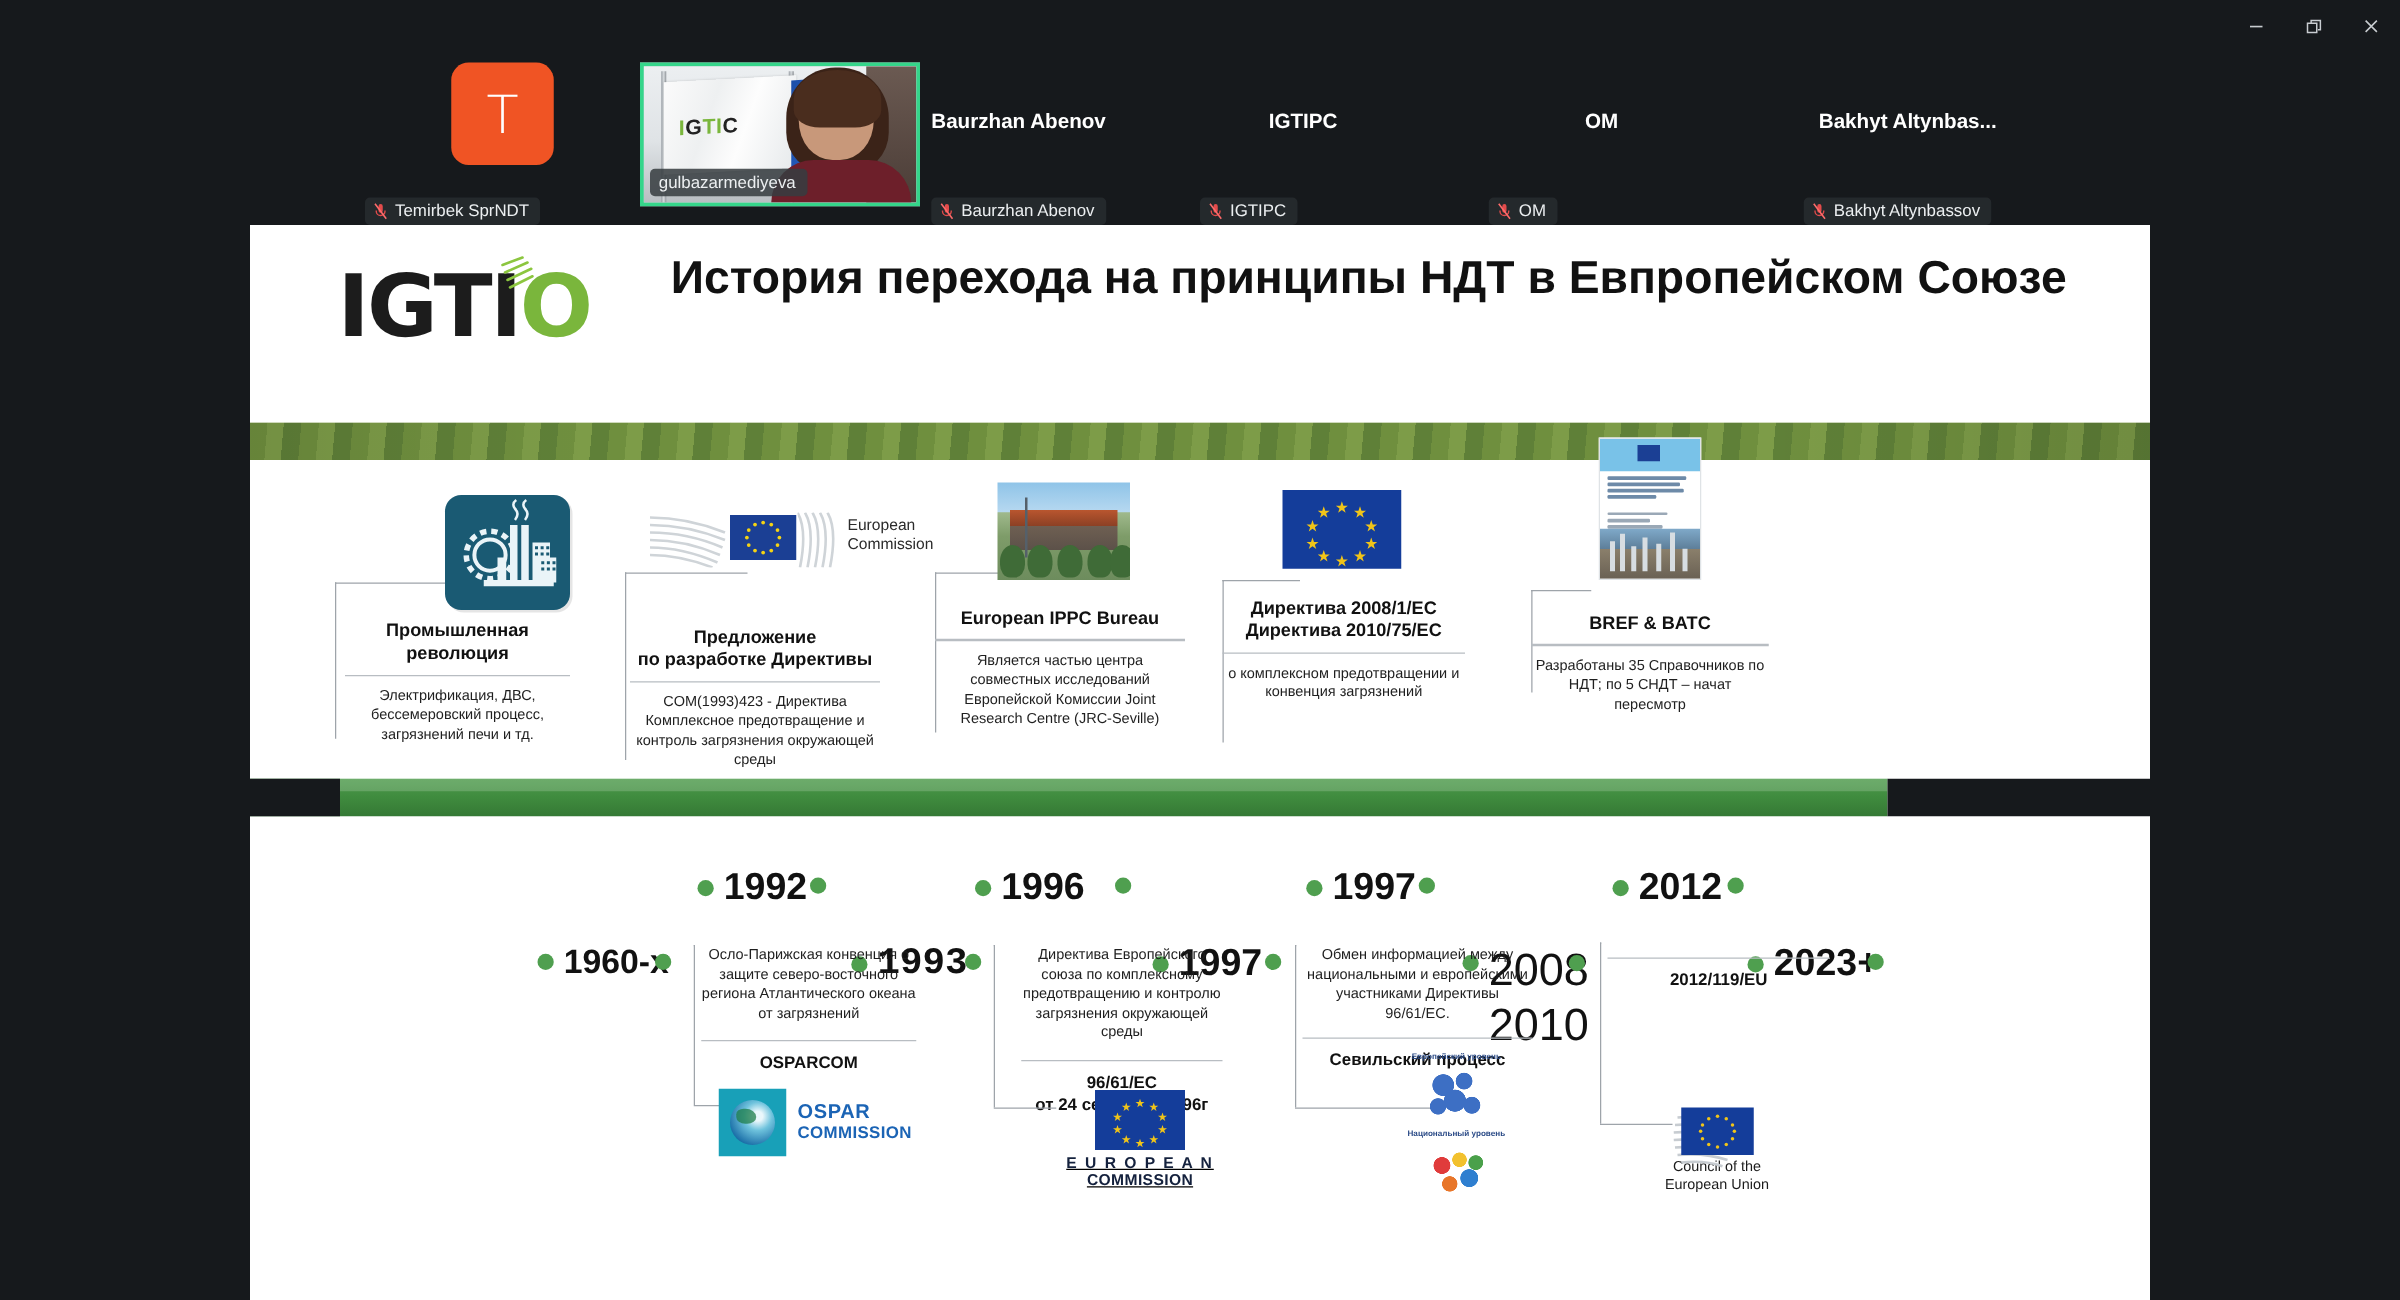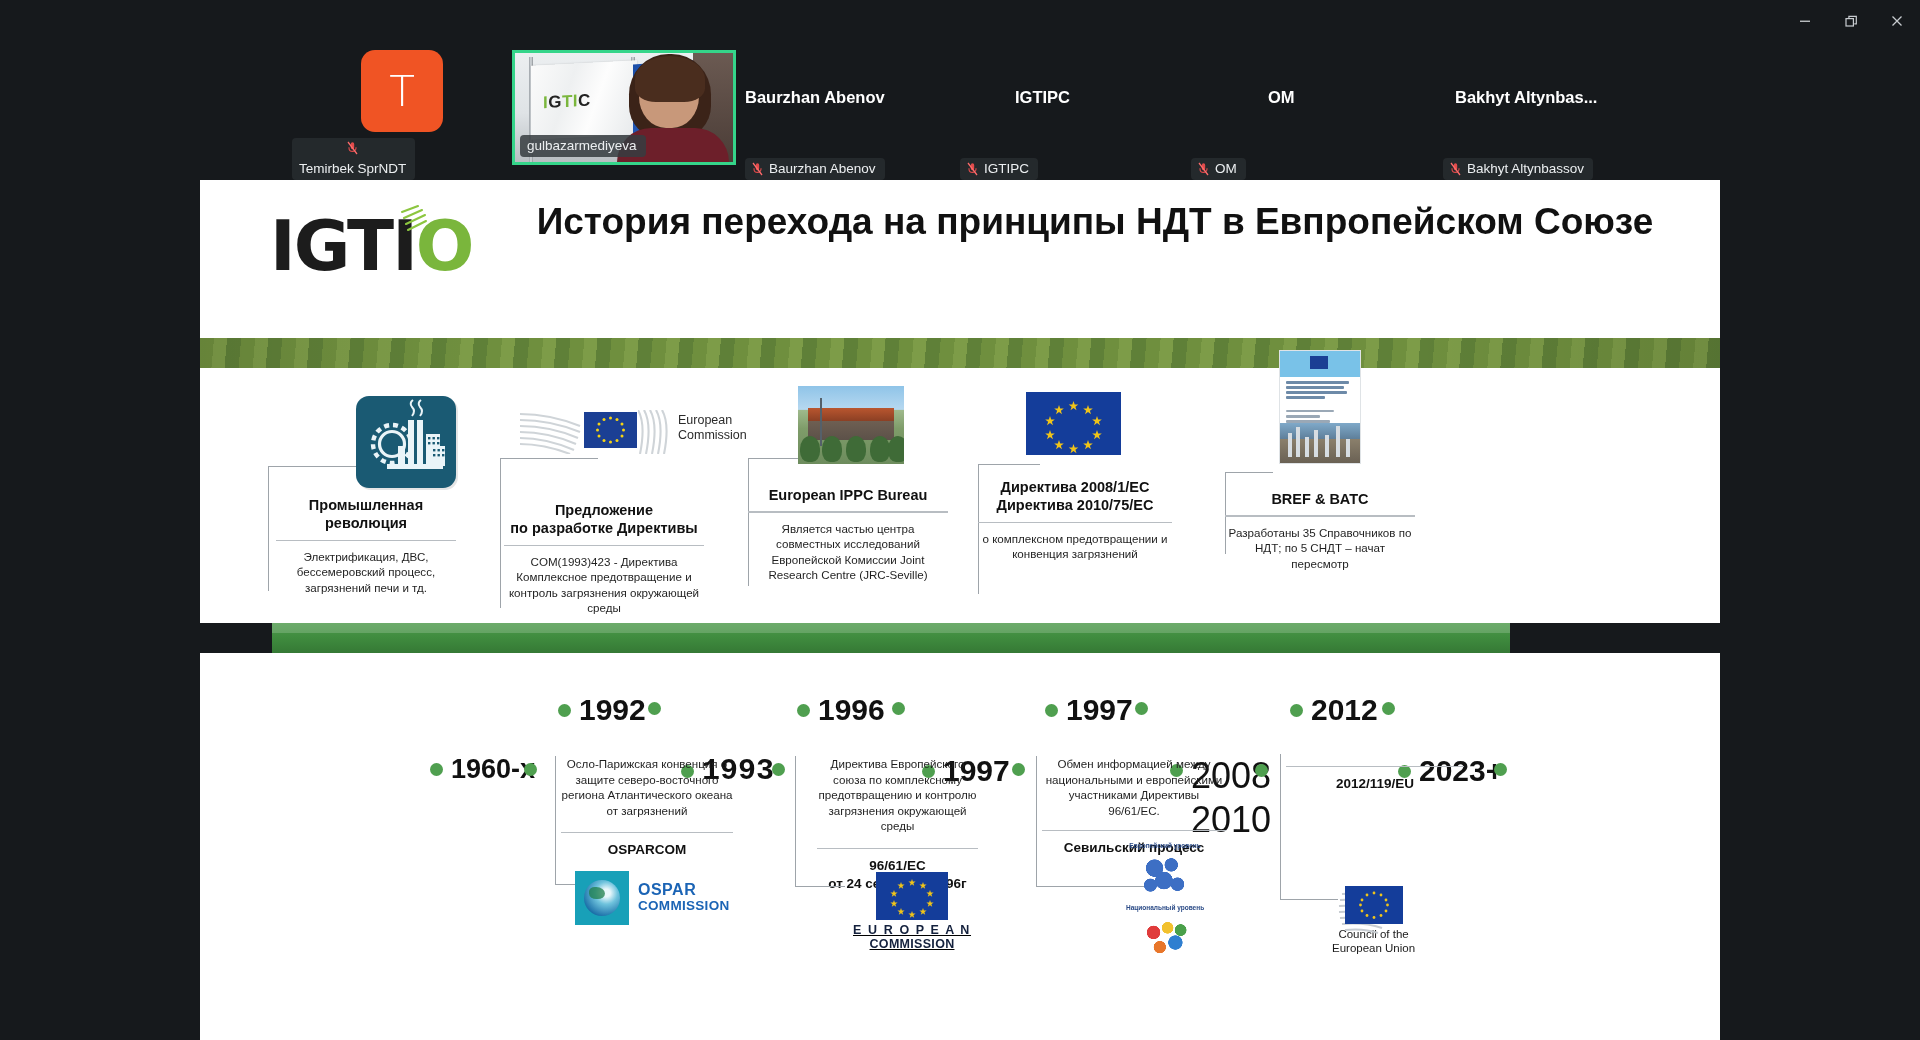--- a/index.html
+++ b/index.html
@@ -285,21 +285,21 @@
       </svg>
   </div>
 </div>
 
 <div class="strip">
 
   <div class="tile" style="left:361px;width:82px;">
     <div class="tile-avatar">
       <span>T</span>
     </div>
-    <div class="name-tag" style="left:-69px;bottom:-10px;flex-direction:column;">
+    <div class="name-tag" style="left:-69px;bottom:-10px;">
       <span class="mic-off">
         <svg width="11" height="14" viewBox="0 0 11 14">
             <path d="M5.5 1.2a1.7 1.7 0 0 1 1.7 1.7v3.6a1.7 1.7 0 1 1-3.4 0V2.9A1.7 1.7 0 0 1 5.5 1.2z" fill="#e24b4b"></path>
             <path d="M2 6.3v.6a3.5 3.5 0 0 0 7 0v-.6" stroke="#e24b4b" stroke-width="1.1" fill="none"></path>
             <path d="M1 1l9 12" stroke="#ff6b6b" stroke-width="1.3"></path>
           </svg>
       </span>
       <span>Temirbek SprNDT</span>
     </div>
   </div>
@@ -590,21 +590,21 @@
         <div class="card-body">Разработаны 35 Справочников по НДТ; по 5 СНДТ – начат пересмотр</div>
       </div>
     </div>
 
     <div class="year" style="left:358px; top:325px;">
       <span class="dot"></span>
       <span>1992</span>
     </div>
     <div class="dot-solo" style="left:448px; top:334px;"></div>
 
-    <div class="year" style="left:597px; top:325px;">
+    <div class="year" style="left:580px; top:325px;">
       <span class="dot"></span>
       <span>1996</span>
     </div>
     <div class="dot-solo" style="left:692px; top:334px;"></div>
 
     <div class="year" style="left:845px; top:325px;">
       <span class="dot"></span>
       <span>1997</span>
     </div>
     <div class="dot-solo" style="left:935px; top:334px;"></div>

